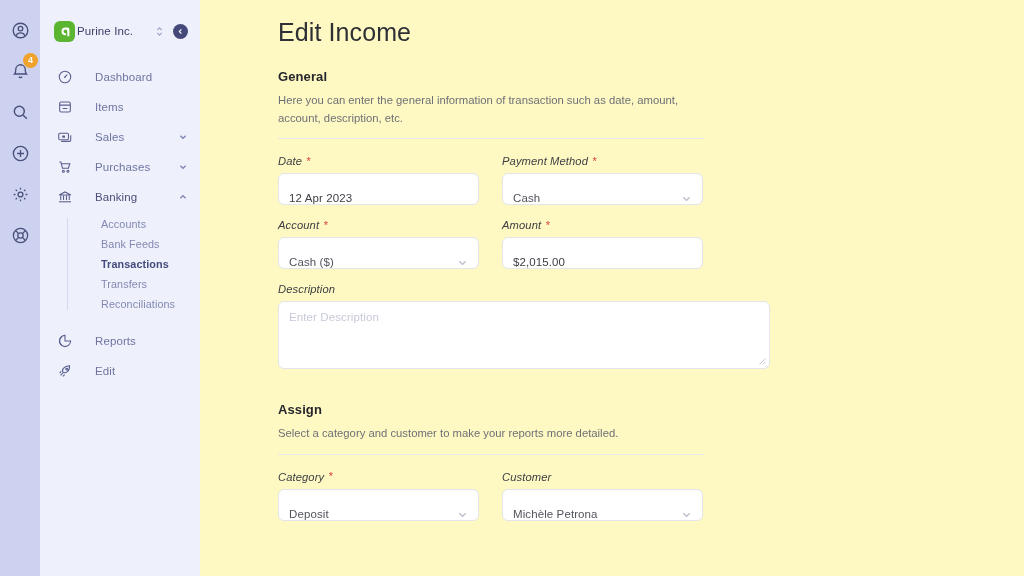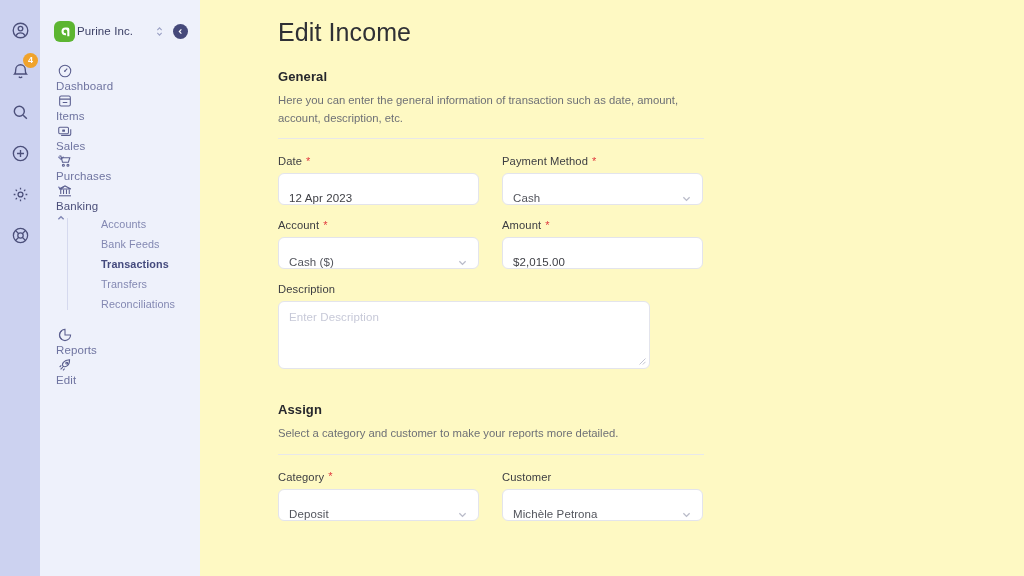--- a/index.html
+++ b/index.html
@@ -58,23 +58,23 @@
   .collapse {
     width: 15px; height: 15px; border-radius: 50%;
     background: #45497a; color: #fff; margin-left: 7px;
     display: flex; align-items: center; justify-content: center;
     flex: 0 0 15px;
   }
   .collapse svg { width: 7px; height: 7px; }
 
   .nav { margin-top: 16px; }
   .nav-item {
-    display: flex; align-items: flex-start; gap: 1px;
+    display: flex; align-items: center; gap: 22px;
     height: 30px; padding: 0 12px 0 16px;
-    color: #6f74a0; font-size: 11.5px; letter-spacing: .1px; flex-direction: column;
+    color: #6f74a0; font-size: 11.5px; letter-spacing: .1px;
   }
   .nav-item .nav-ico { width: 17px; height: 17px; flex: 0 0 17px; color: #5b5f8f; display:flex; align-items:center; justify-content:center;}
   .nav-item .nav-ico svg { width: 16px; height: 16px; display:block; }
   .nav-item .nav-label { flex: 1; white-space: nowrap; }
   .nav-item .chev { color: #8086b4; display: flex; }
   .nav-item .chev svg { width: 10px; height: 10px; }
   .nav-item.expanded { color: #4b4f7a; }
 
   .submenu {
     margin: 2px 0 4px 0; padding-left: 61px;
@@ -111,37 +111,37 @@
     font-size: 11.3px; color: #6e7076; line-height: 1.55;
     max-width: 412px; margin-bottom: 11px;
   }
   .divider { width: 426px; height: 1px; background: #e8e8ea; margin-bottom: 16px; }
 
   .row { display: flex; gap: 23px; margin-bottom: 14px; }
   .field { width: 201px; }
   .field.wide { width: 425px; }
   .field-label {
     font-size: 11.2px; color: #3c3d42; margin-bottom: 6px;
-    display: flex; align-items: center; gap: 4px; letter-spacing: .1px;
+    display: flex; align-items: center; gap: 4px; letter-spacing: .1px; font-style: italic;
   }
   .req { color: #e0393e; font-size: 11px; line-height: 1; }
 
   .input, .select {
     width: 100%; height: 32px; background: #fff;
     border: 1px solid #e3e4ec; border-radius: 6px;
     display: flex; align-items: flex-end;
     padding: 0 10px; font-size: 11.5px; color: #3f4046;
     letter-spacing: .1px;
   }
   .select { justify-content: space-between; color: #52545c; }
   .select .sel-chev { color: #b9bbc9; display: flex; }
   .select .sel-chev svg { width: 11px; height: 11px; }
 
   .textarea {
-    width: 372px; height: 68px; background: #fff;
+    width: 492px; height: 68px; background: #fff;
     border: 1px solid #e3e4ec; border-radius: 6px;
     padding: 9px 10px; font-size: 11.5px; color: #c7c9d8;
     position: relative; letter-spacing: .1px;
   }
   .resize {
     position: absolute; right: 3px; bottom: 3px;
     width: 8px; height: 8px; color: #c2c4d2;
   }
   .resize svg { width: 8px; height: 8px; display: block; }
 

